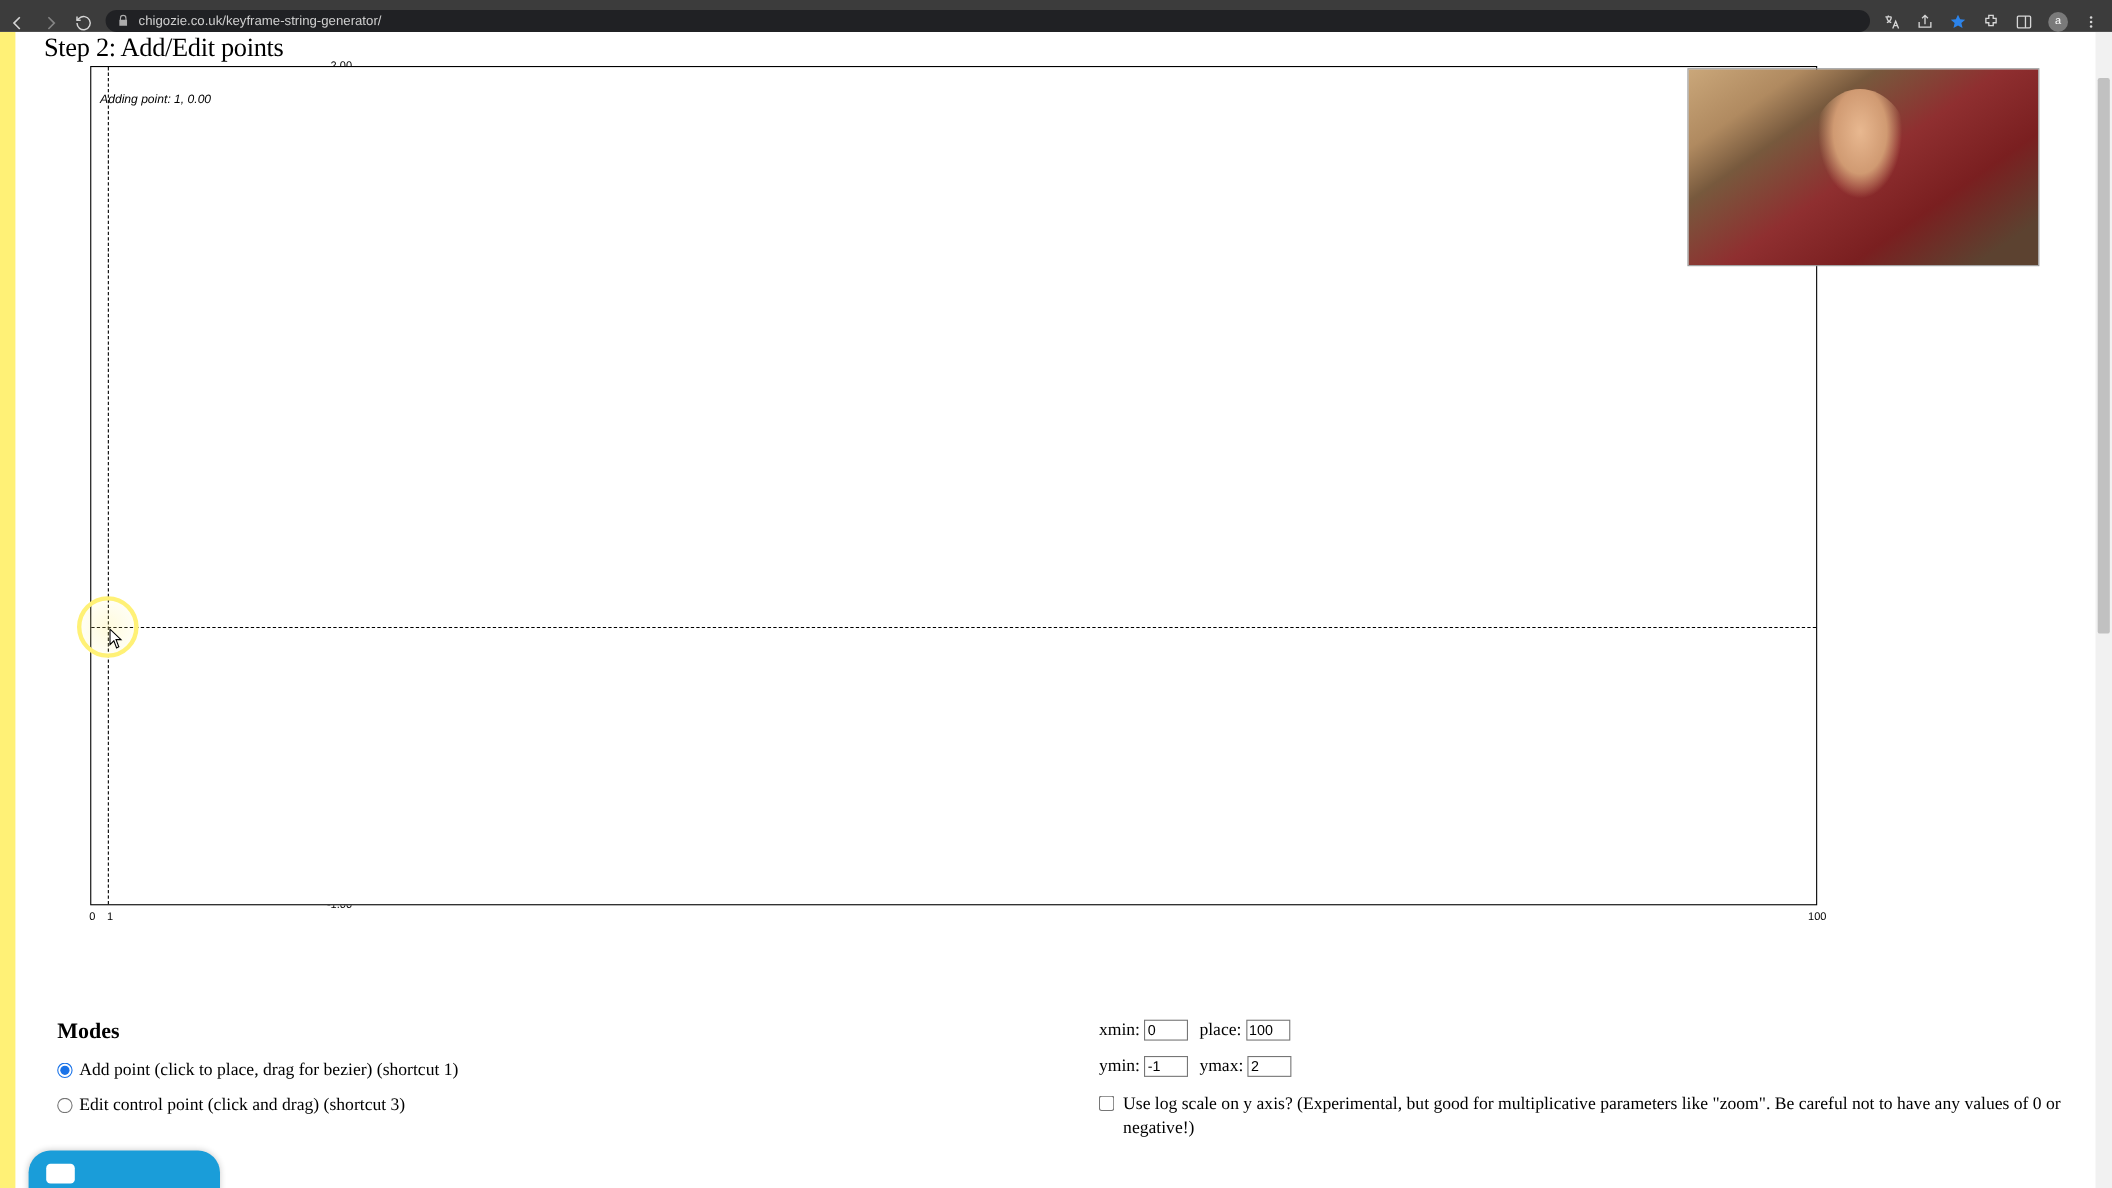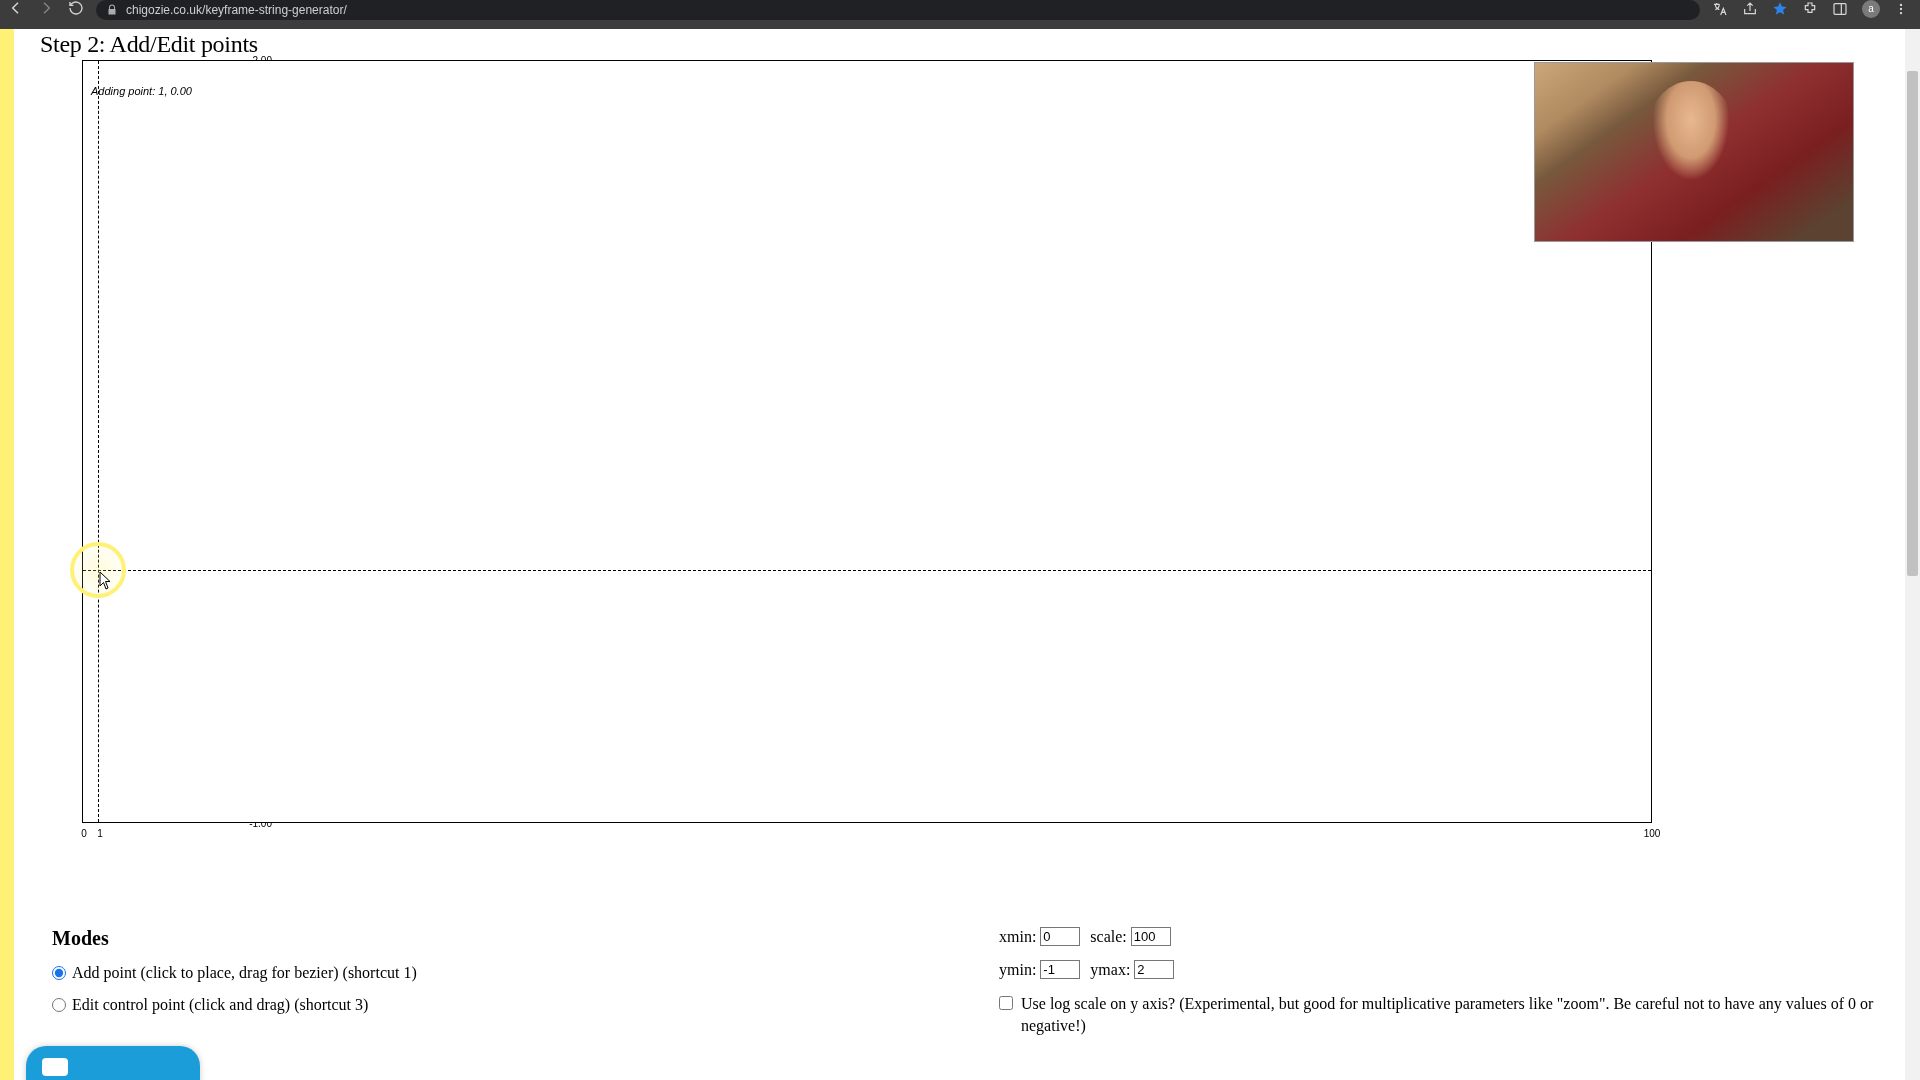--- a/index.html
+++ b/index.html
@@ -8,21 +8,21 @@
     font-family: "Times New Roman", Times, serif;
     background: #fff;
     overflow: hidden;
   }
 
   
   .browser-bar {
     height: 29px;
     background: #3c3c3c;
     display: flex;
-    align-items: flex-start;
+    align-items: flex-end;
     padding: 0 8px;
     gap: 12px;
   }
   .nav-arrows { display: flex; align-items: center; gap: 14px; }
   .nav-icon { color: #f0f0f0; opacity: 0.85; display: flex; }
   .nav-icon.disabled { opacity: 0.4; }
   .refresh-icon { color: #f0f0f0; opacity: 0.85; display: flex; }
   .address-bar {
     flex: 1;
     height: 20px;
@@ -85,21 +85,21 @@
   .chart-box {
     position: relative;
     margin-left: 28px;
     width: 1570px;
     height: 763px;
     border: 1px solid #000;
     background: #fff;
   }
   .y-label {
     position:absolute;
-    right: 1622px;
+    right: 1574px;
     font-size: 10px;
     font-family: Arial, sans-serif;
     color:#000;
     transform: translateY(-50%);
   }
   .x-label {
     position:absolute;
     top: 768px;
     font-size: 10px;
     font-family: Arial, sans-serif;
@@ -327,21 +327,21 @@
         <label class="radio-row">
           <input type="radio" name="mode" style="">
           <span>Edit control point (click and drag) (shortcut 3)</span>
         </label>
       </div>
 
       <div class="col">
         <div class="opt-line">
           <span class="lbl">xmin:</span>
           <input class="num-input" value="0" style="">
-          <span class="lbl">scale:</span>
+          <span class="lbl">place:</span>
           <input class="num-input" value="100" style="">
         </div>
         <div class="opt-line">
           <span class="lbl">ymin:</span>
           <input class="num-input" value="-1" style="">
           <span class="lbl">ymax:</span>
           <input class="num-input" value="2" style="">
         </div>
         <div class="cb-row">
           <input type="checkbox" style="">

